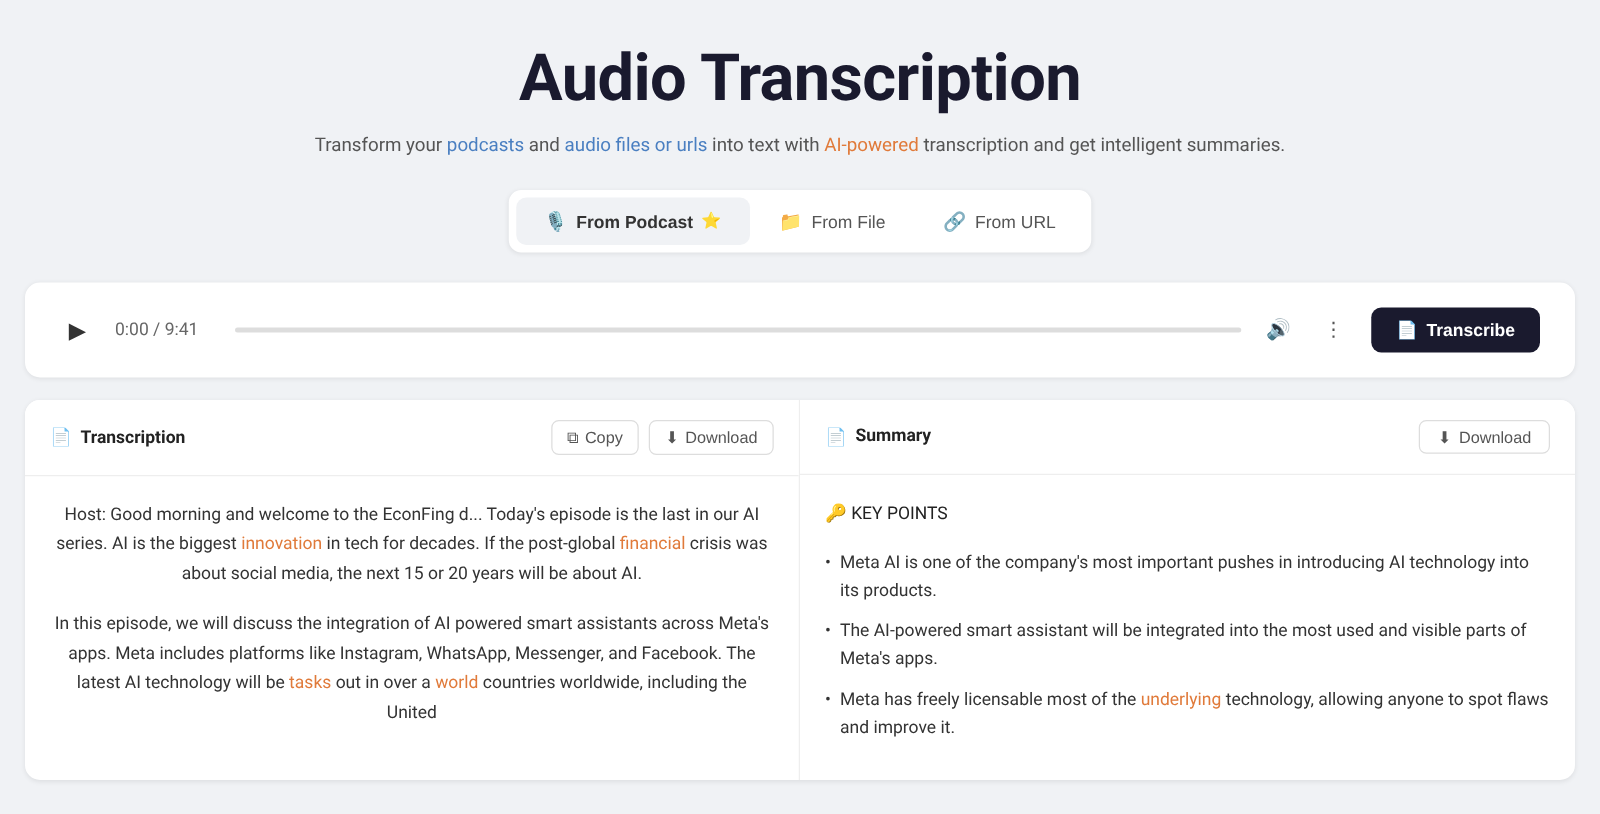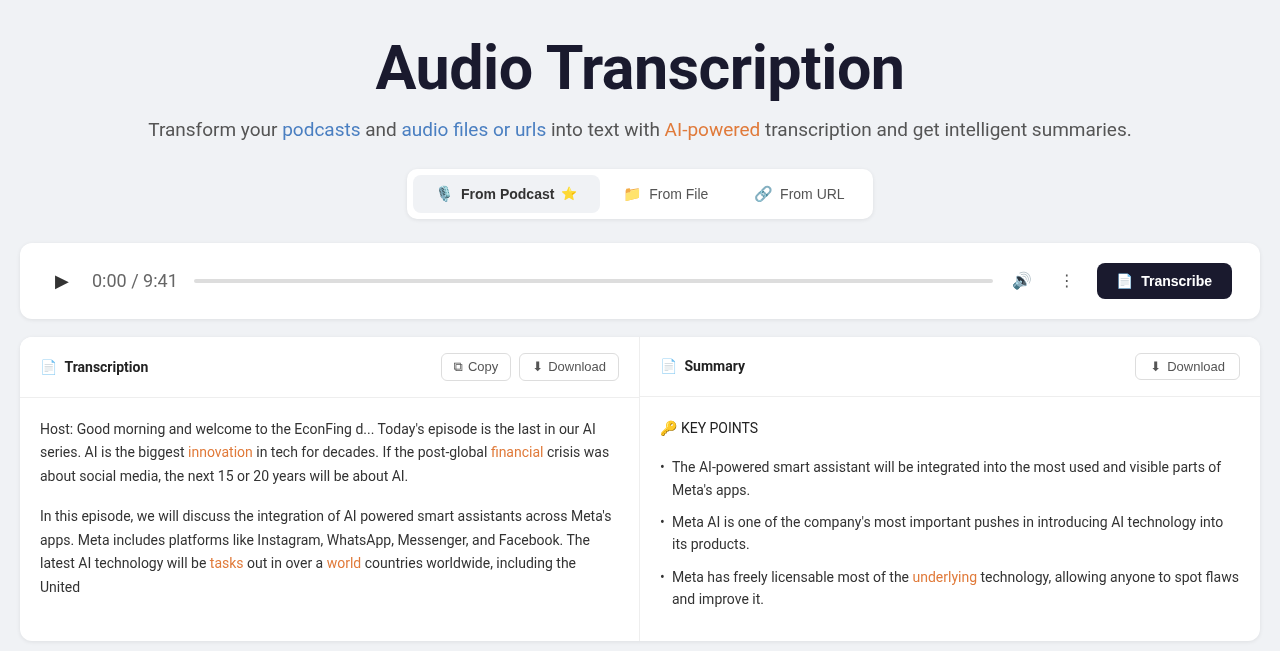--- a/index.html
+++ b/index.html
@@ -16,29 +16,29 @@
       margin: 0 auto;
       padding: 32px 20px 0;
     }
 
     .header {
       text-align: center;
       margin-bottom: 24px;
     }
 
     .main-title {
-      font-size: 61px;
+      font-size: 52px;
       font-weight: 700;
       color: #1a1a2e;
       margin-bottom: 12px;
       letter-spacing: -0.5px;
     }
 
     .subtitle {
-      font-size: 19px;
+      font-size: 15px;
       color: #555;
       line-height: 1.5;
     }
 
     .subtitle a {
       color: #4a7fc1;
       text-decoration: none;
     }
 
     .subtitle .ai-powered {
@@ -110,21 +110,21 @@
       color: #333;
       font-size: 18px;
       display: flex;
       align-items: center;
       justify-content: center;
       width: 28px;
       height: 28px;
     }
 
     .time-display {
-      font-size: 18px;
+      font-size: 14px;
       color: #666;
       white-space: nowrap;
       min-width: 80px;
     }
 
     .progress-bar-container {
       flex: 1;
       height: 4px;
       background: #ddd;
       border-radius: 2px;
@@ -232,20 +232,21 @@
       padding: 20px;
       overflow-y: auto;
       flex: 1;
       font-size: 14px;
       line-height: 1.7;
       color: #333;
     }
 
     .panel-content p {
       margin-bottom: 16px;
+      text-align: center;
     }
 
     .link-text {
       color: #4a7fc1;
       text-decoration: none;
     }
 
     .link-orange {
       color: #e07a3a;
       text-decoration: none;
@@ -381,21 +382,21 @@
         <div class="panel-actions">
           <button class="download-btn">
             <span>⬇</span>
             <span>Download</span>
           </button>
         </div>
       </div>
       <div class="panel-content">
         <p class="key-points-title">🔑 KEY POINTS</p>
         <ul class="key-points-list">
+          <li>Meta AI is one of the company's most important pushes in introducing AI technology into its products.</li>
           <li>The AI-powered smart assistant will be integrated into the most used and visible parts of Meta's apps.</li>
-          <li>Meta AI is one of the company's most important pushes in introducing AI technology into its products.</li>
           <li>Meta has freely licensable most of the <a class="link-orange" href="#">underlying</a> technology, allowing anyone to spot flaws and improve it.</li>
 
         </ul>
       </div>
     </div>
   </div>
 </div>
 
 </body></html>

